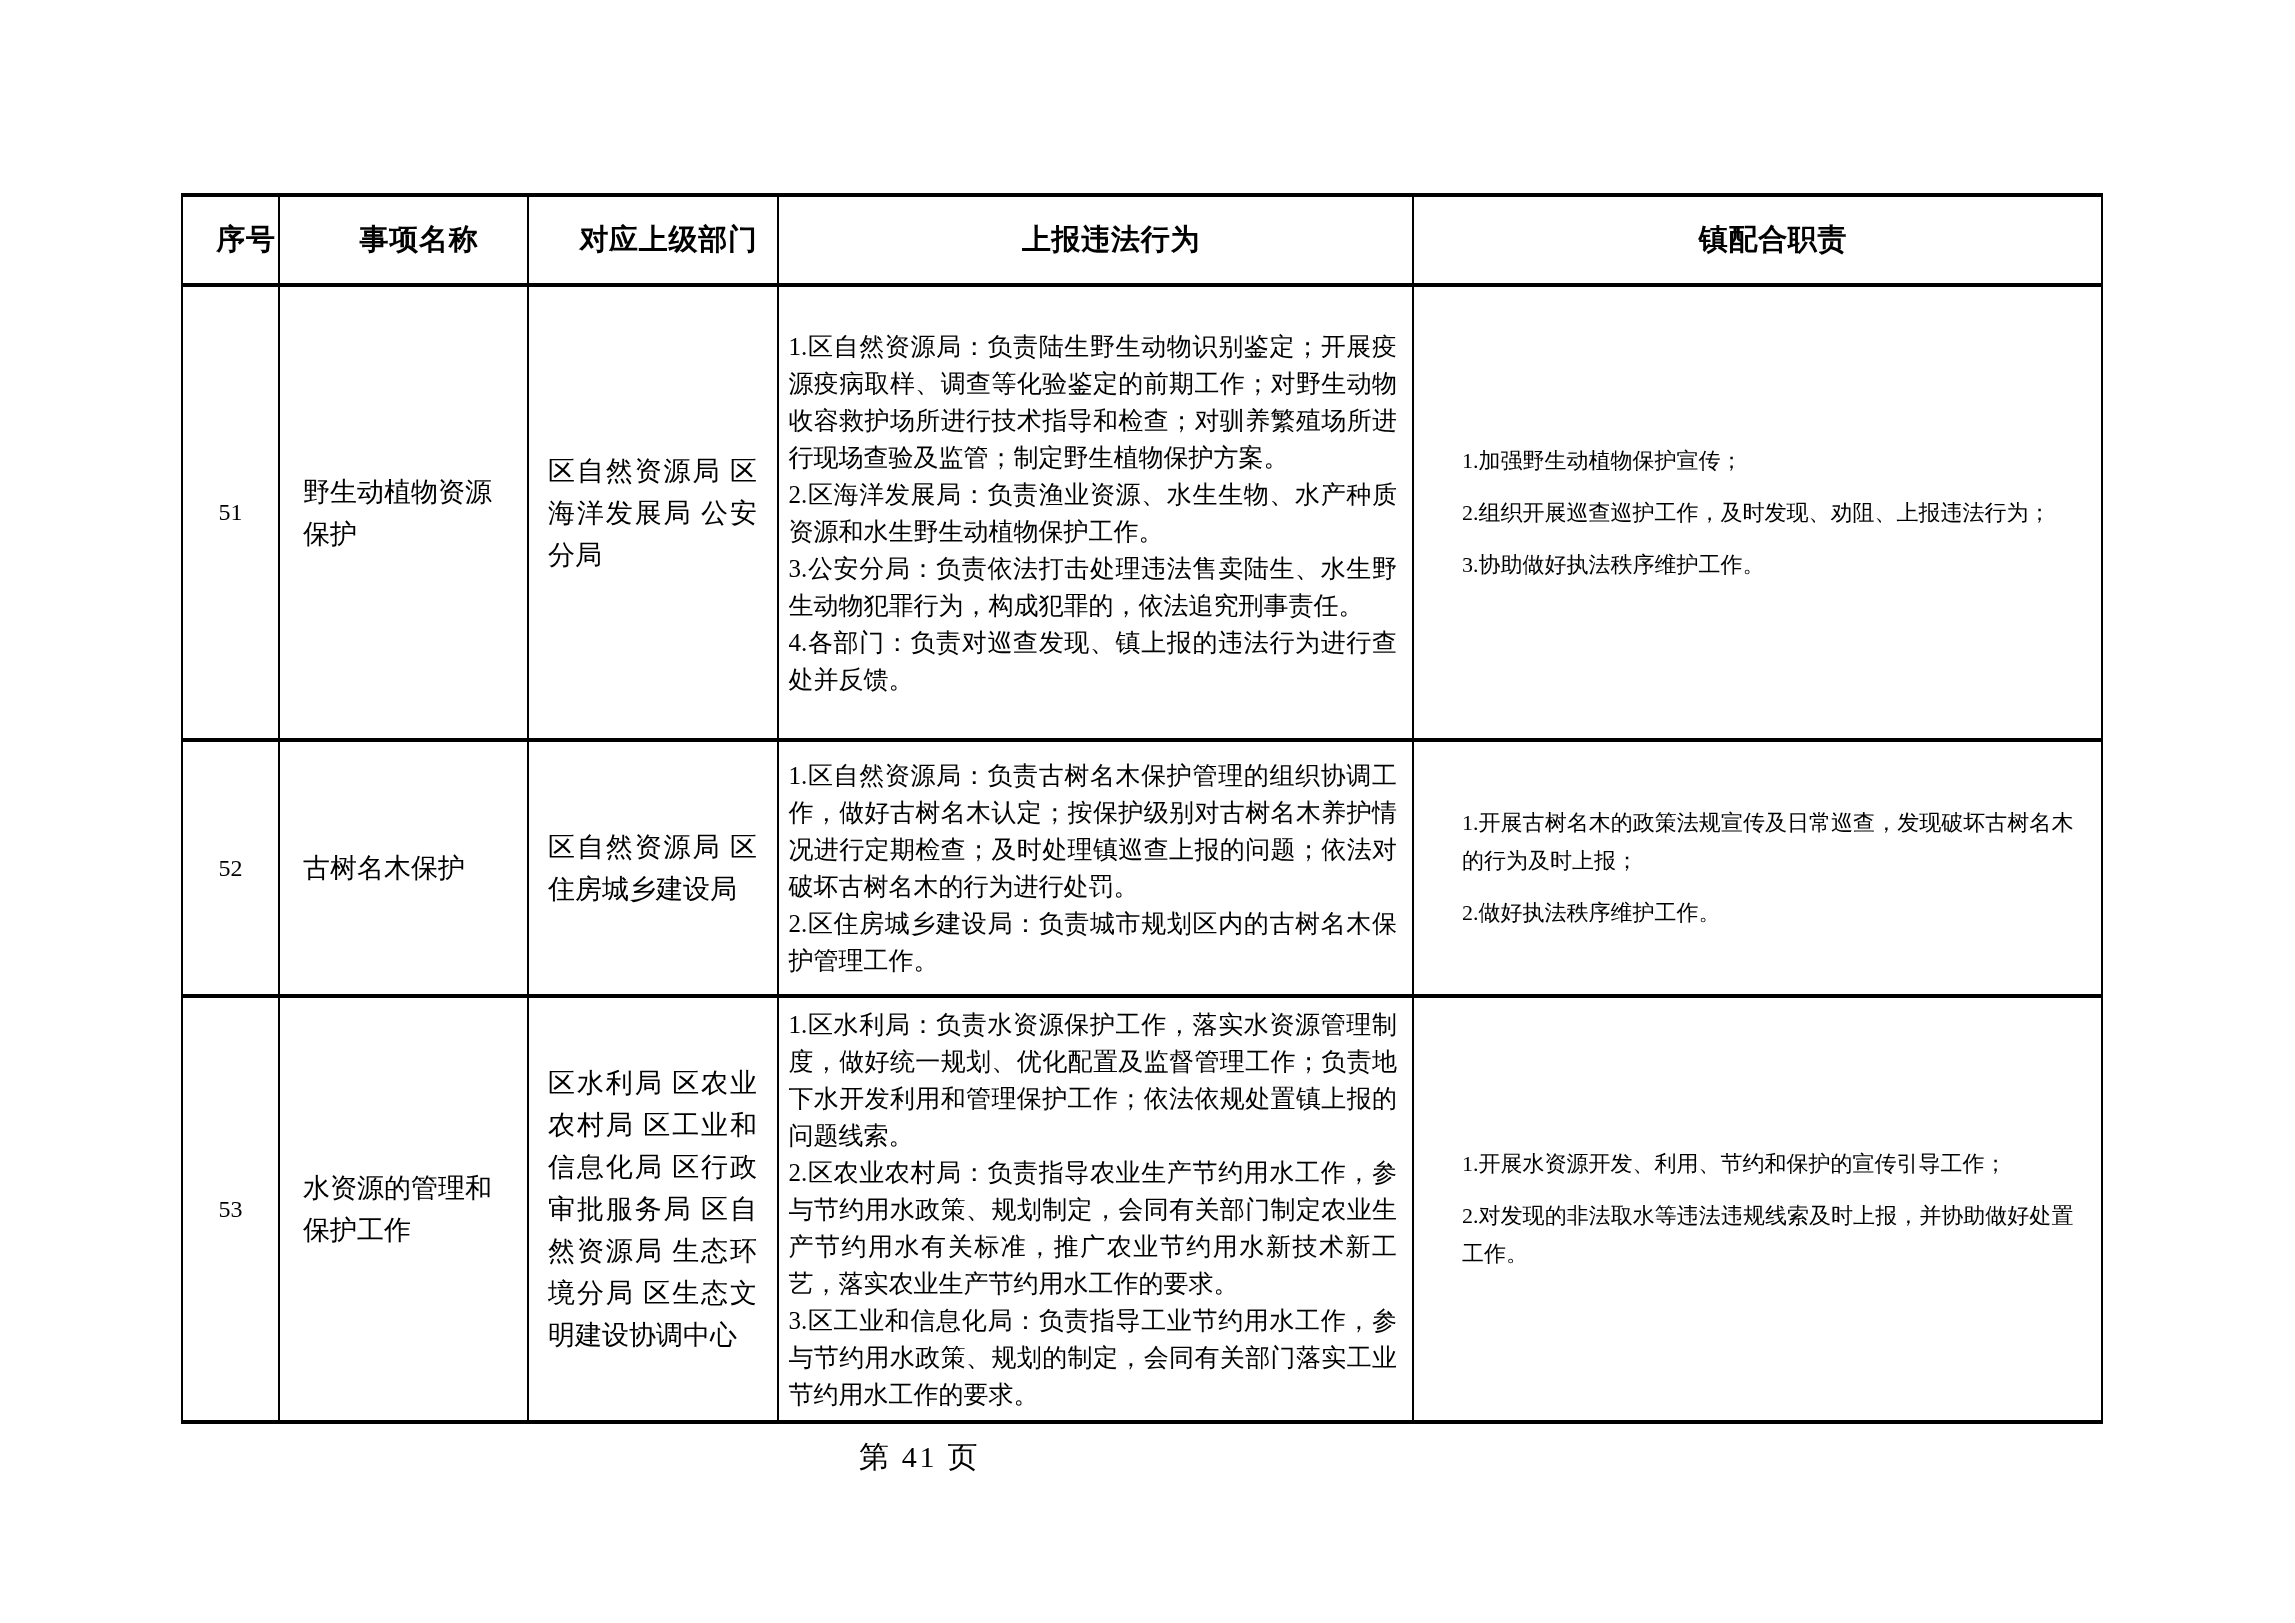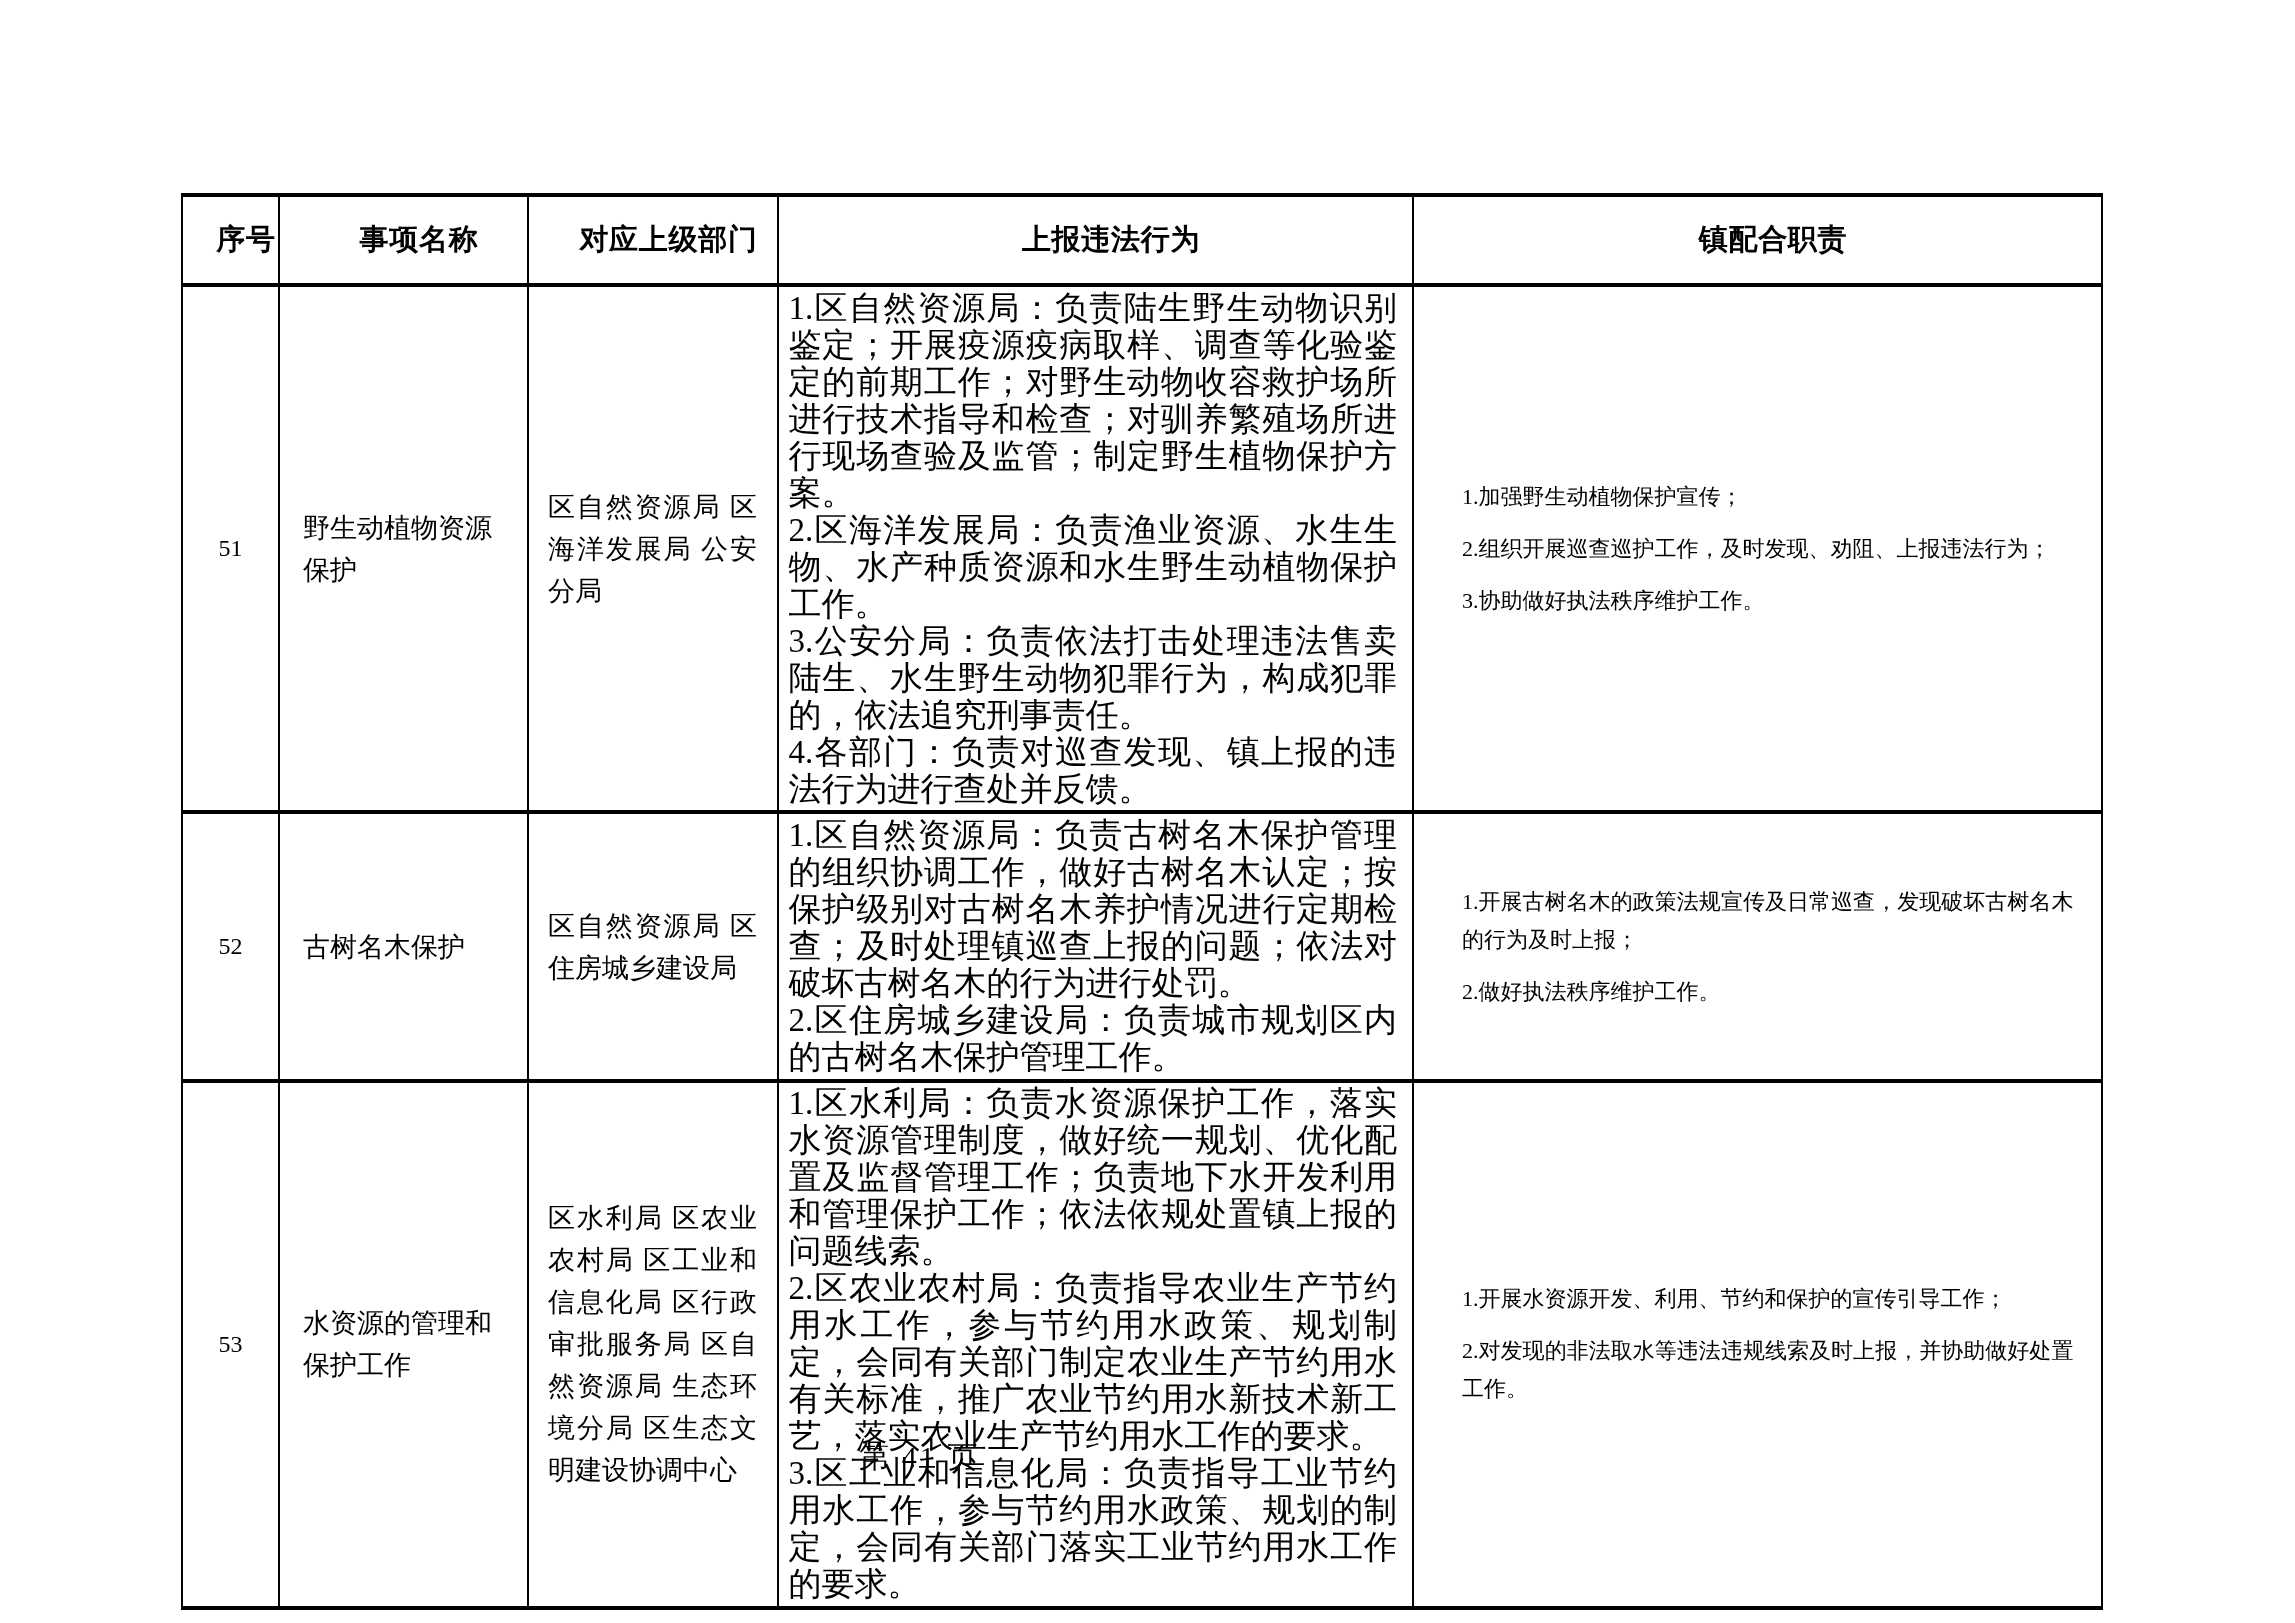--- a/index.html
+++ b/index.html
@@ -53,21 +53,21 @@
     line-height: 42px;
     padding: 0 20px 0 19px;
     text-align: justify;
     text-align-last: left;
   }
   .c-duties {
     padding: 2.7px 15px 2.7px 9.5px;
   }
   .c-duties p {
     margin: 0;
-    font-size: 33px;
+    font-size: 25px;
     line-height: 37px;
     text-align: justify;
     text-align-last: left;
   }
   .c-town {
     padding: 2.7px 13.6px 2.7px 34px;
   }
   .c-town p {
     margin: 14px;
     font-size: 22px;

